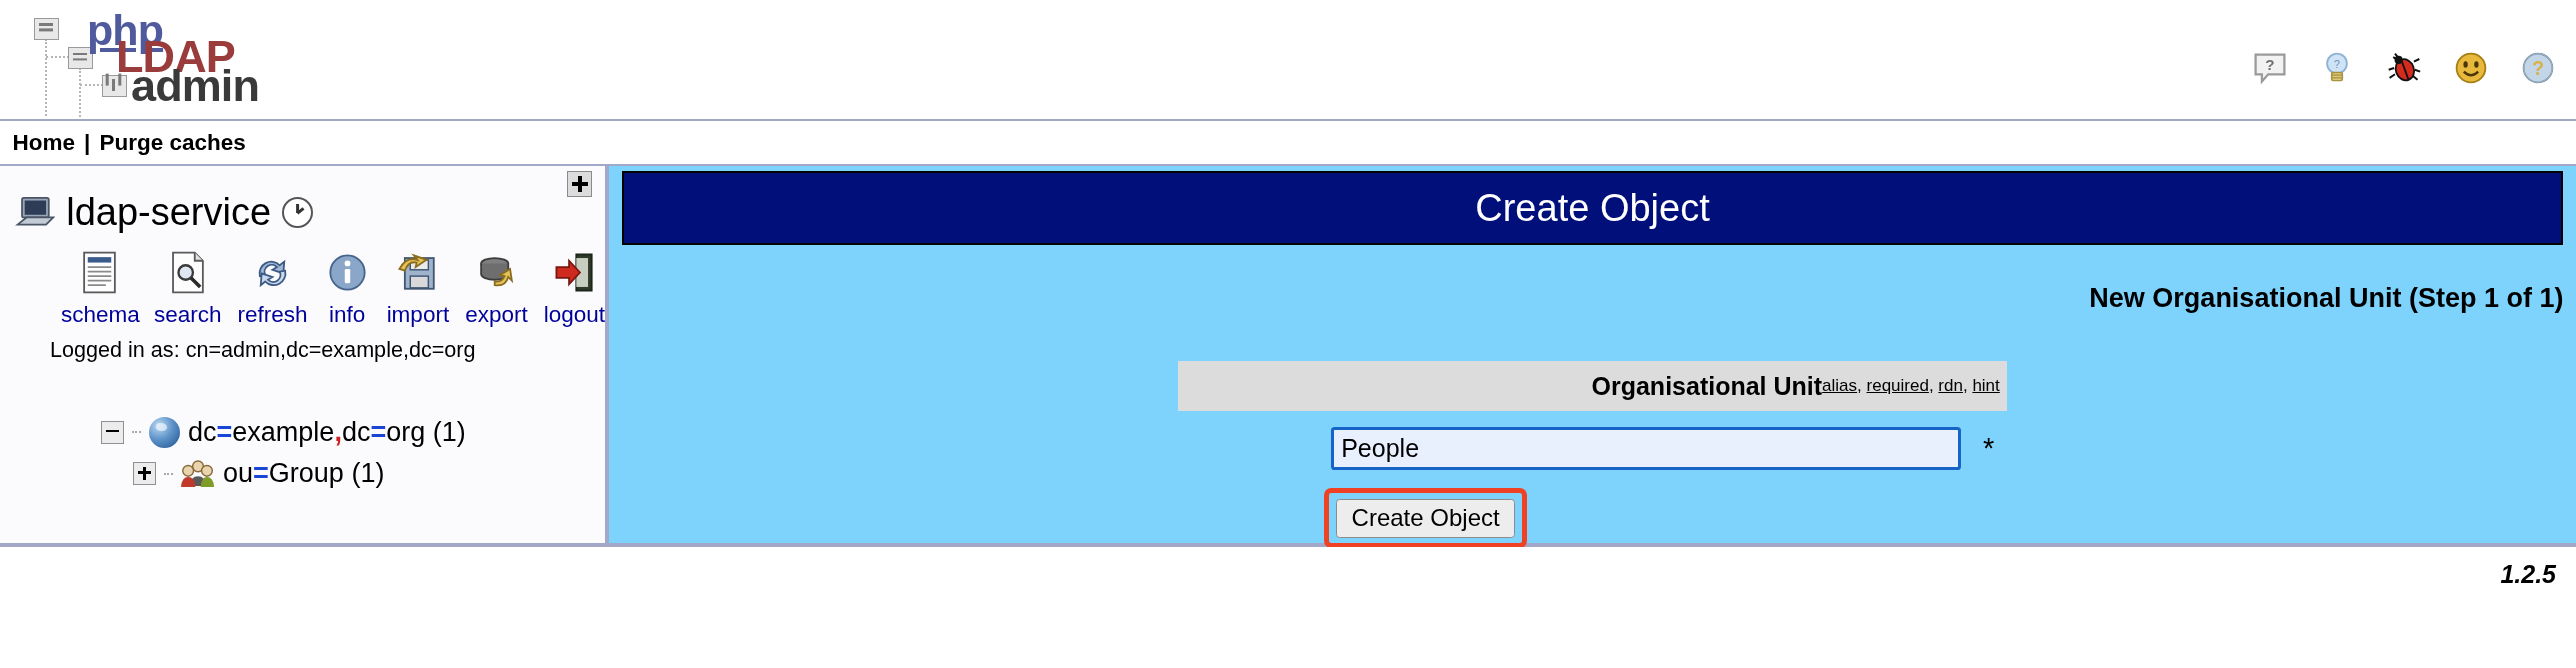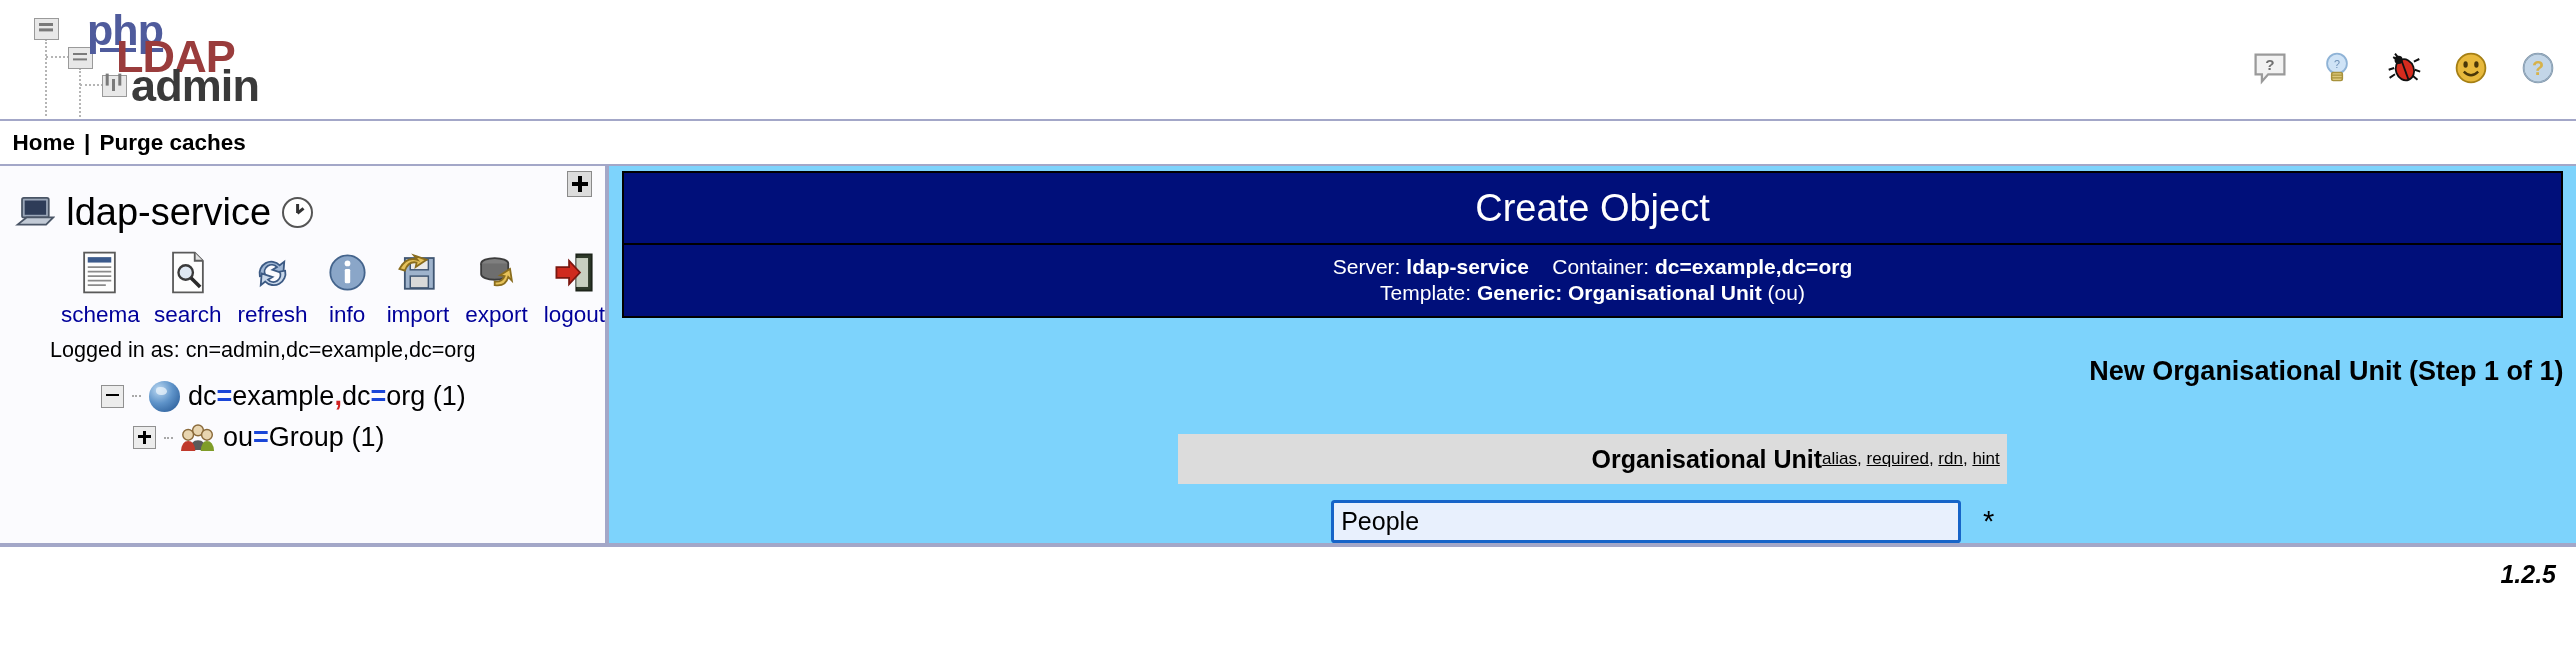--- a/index.html
+++ b/index.html
@@ -221,21 +221,21 @@
     padding-top: 12.6px;
     font-size: 27px;
   }
   .tree-row {
     display: flex;
     align-items: center;
     gap: 8px;
     padding: 5.4px 0;
     white-space: nowrap;
   }
-  .tree-row.level1 { padding-left: 101px; }
+  .tree-row.level1 { padding-left: 101px; margin-top: 36px; }
   .tree-row.level2 { padding-left: 133px; }
   .tbox {
     width: 21px; height: 21px;
     background: #ececec;
     border: 1.8px solid #909090;
     position: relative;
     flex: none;
     cursor: pointer;
   }
   .tbox::before {
@@ -614,34 +614,20 @@
 
     </div>
   </div>
 
   <div id="main">
 
     <div id="title-band">
       <span class="ttl">Create Object</span>
     </div>
 
-    <div id="info-band">
-      <div>
-        <span>Server:</span>
-        <b>ldap-service</b>
-        &nbsp;&nbsp;
-        <span>Container:</span>
-        <b>dc=example,dc=org</b>
-      </div>
-      <div>
-        <span>Template:</span>
-        <b>Generic: Organisational Unit</b>
-        <span>(ou)</span>
-      </div>
-    </div>
 
     <div id="step-title">New Organisational Unit (Step 1 of 1)</div>
 
     <div id="attr-wrap">
 
       <div id="attr-header">
         <span id="attr-name">Organisational Unit</span>
         <span id="attr-links">
           <a href="#">alias</a><span>, </span><a href="#">required</a><span>, </span><a href="#">rdn</a><span>, </span><a href="#">hint</a>
         </span>

